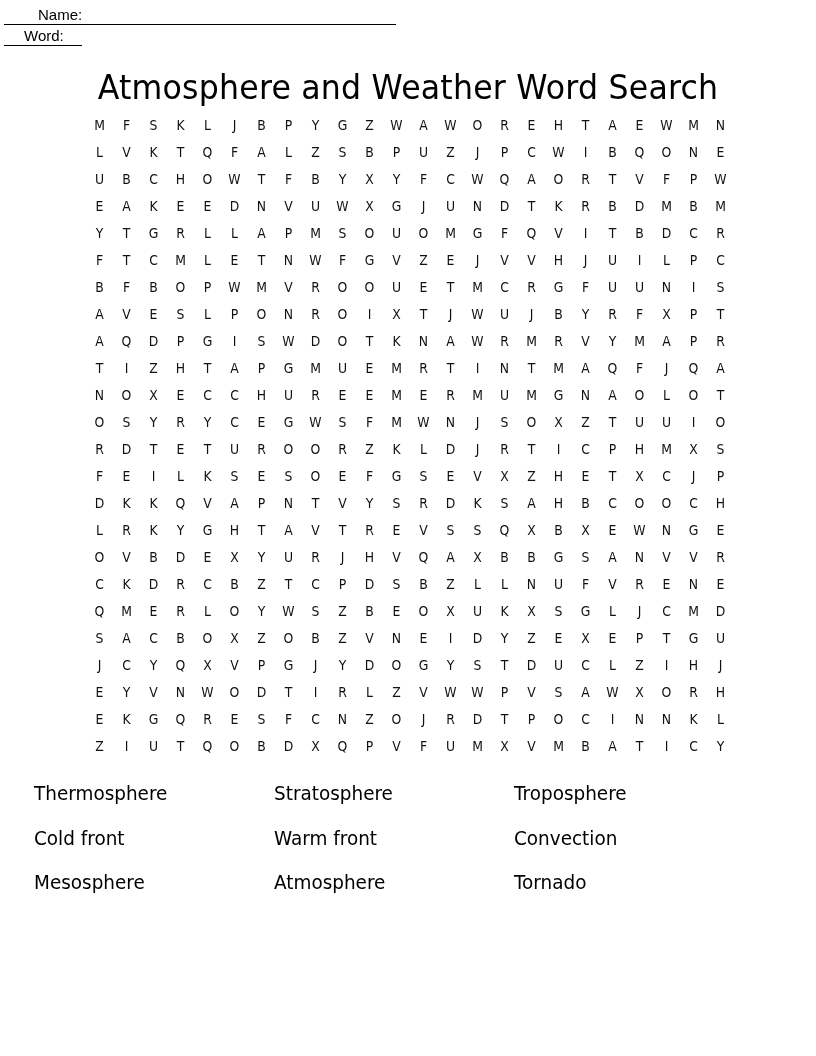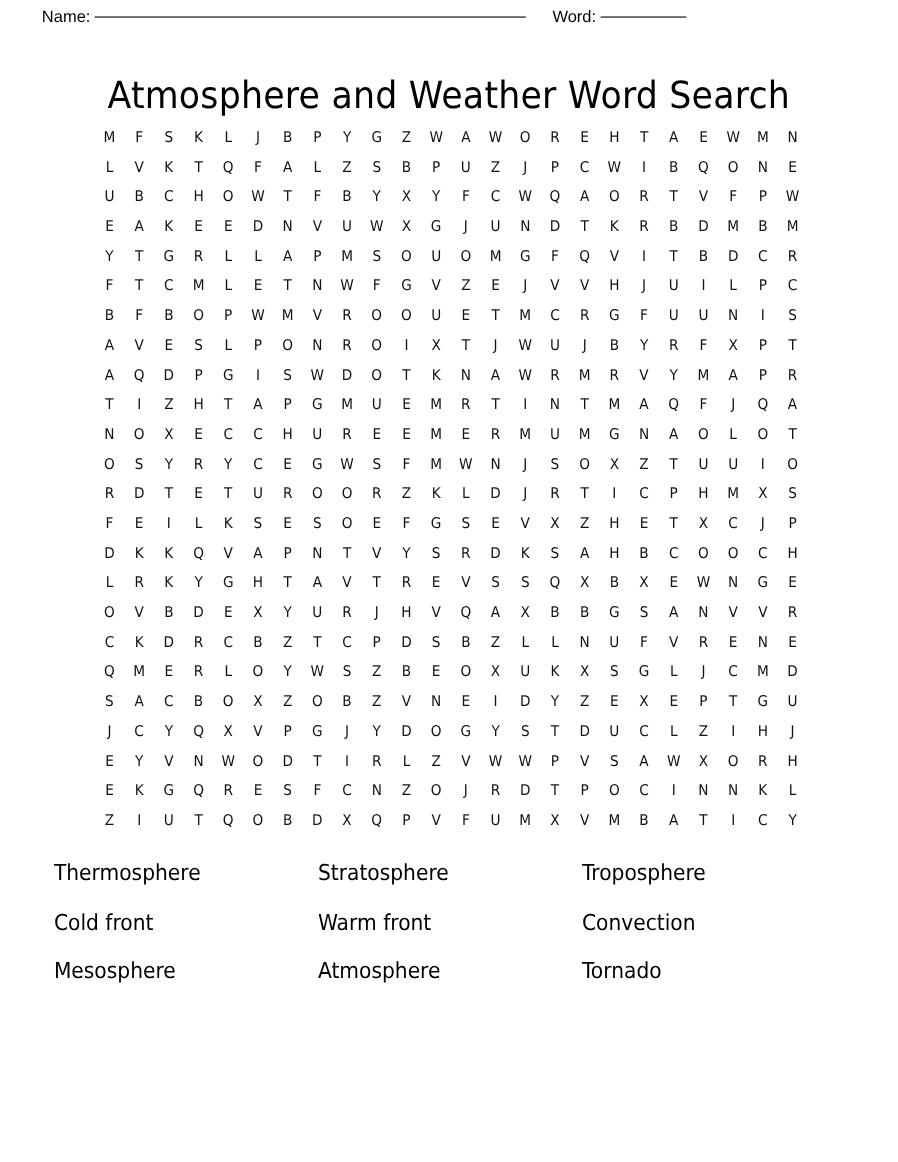--- a/index.html
+++ b/index.html
@@ -17,23 +17,24 @@
   }
 
   
   .header-row {
     position: absolute;
     top: 0px;
     left: 0px;
     width: 816px;
     height: 26px;
     display: flex;
-    align-items: center;
+    align-items: flex-start;
     padding-top: 6px;
     box-sizing: border-box;
+    flex-direction: column;
   }
   .name-label {
     font-family: "Liberation Sans", sans-serif;
     font-size: 15px;
     line-height: 18px;
     margin-left: 38px;
     white-space: pre;
   }
   .name-rule {
     flex: 0 0 auto;
@@ -96,21 +97,21 @@
     font-size: 13.5px;
     line-height: 27px;
     color: #111111;
     transform: scaleX(0.92);
   }
 
   
   .word-list {
     position: absolute;
     top: 780px;
-    left: 49px;
+    left: 34px;
     width: 720px;
   }
   .word-row {
     display: flex;
     height: 44.5px;
     align-items: flex-start;
   }
   .word-item {
     width: 240px;
     font-family: "DejaVu Sans", sans-serif;

